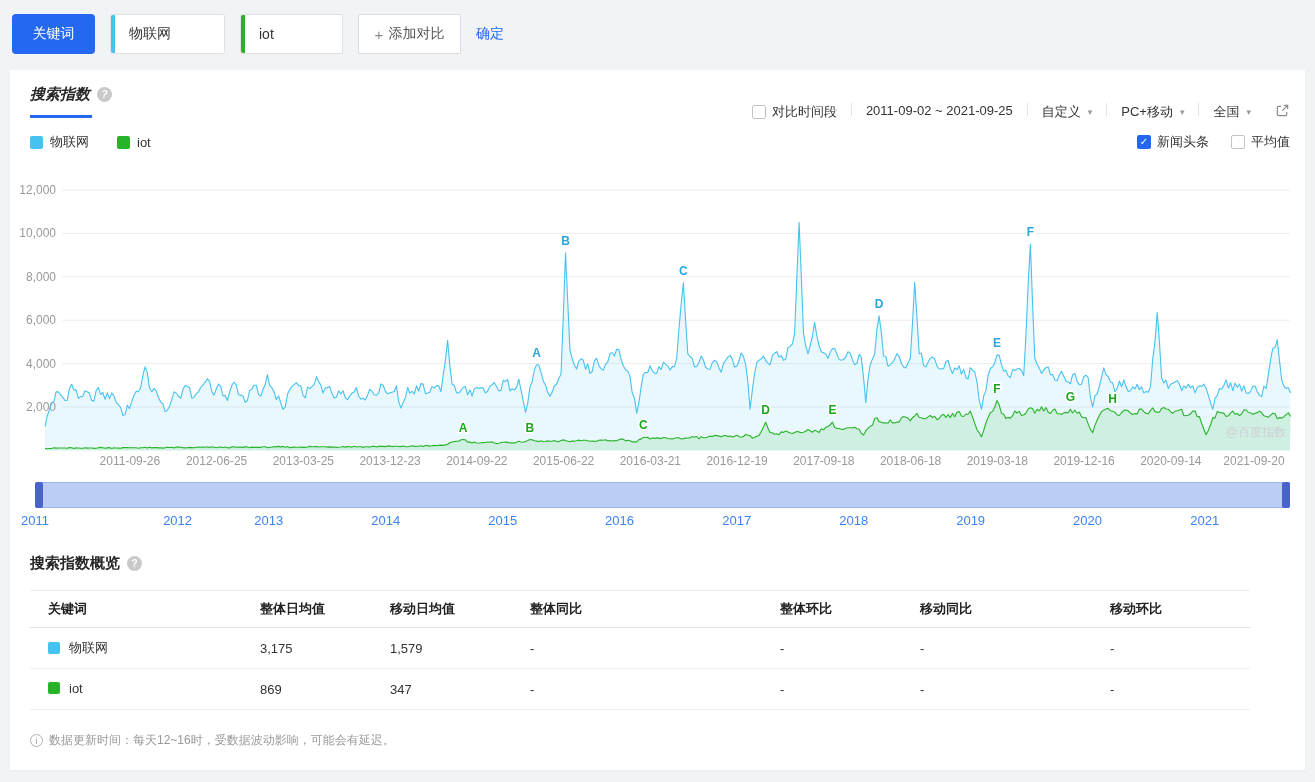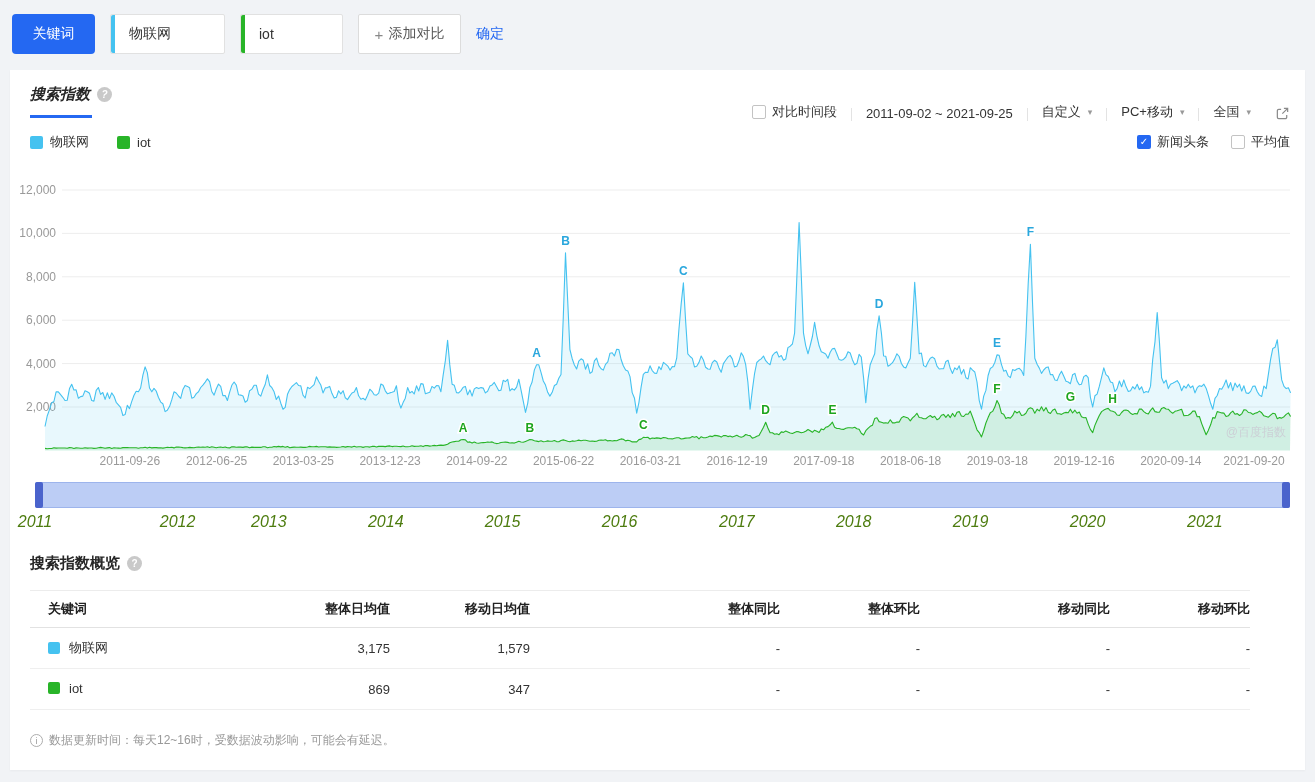--- a/index.html
+++ b/index.html
@@ -25,21 +25,21 @@
           box-shadow:0 1px 2px rgba(0,0,0,0.04); }
 
   .panel-head { position:absolute; left:20px; right:15px; top:0; height:48px;
                 display:flex; align-items:center; justify-content:space-between; }
   .head-left { position:relative; display:flex; align-items:center; height:100%;font-style:italic; }
   .panel-title { font-size:15px; font-weight:bold; color:#262626; cursor:pointer; }
   .tab-underline { position:absolute; left:0; bottom:0; width:62px; height:3px; }
   .help { width:15px; height:15px; border-radius:50%; background:#c9c9c9; color:#fff; font-size:10px;
           font-weight:bold; display:inline-flex; align-items:center; justify-content:center;
           margin-left:7px; cursor:pointer; }
-  .head-controls { display:flex; align-items:flex-end; font-size:13px; color:#333;margin-top:36px; }
+  .head-controls { display:flex; align-items:flex-start; font-size:13px; color:#333;margin-top:36px; }
   .ctl-check { display:flex; align-items:center; gap:6px; cursor:pointer; padding-right:14px; }
   .checkbox { width:14px; height:14px; border:1px solid #c3c3c3; border-radius:2px; background:#fff;
               display:inline-flex; align-items:center; justify-content:center; }
   .checkbox .check { display:none; color:#fff; font-size:10px; line-height:12px; }
   .checkbox.on { border-color:transparent; }
   .checkbox.on .check { display:block; }
   .divider { width:1px; height:13px; background:#e3e3e3; }
   .date-range { padding:0 14px; cursor:pointer; }
   .dropdown { display:inline-flex; align-items:center; gap:7px; padding:0 14px; cursor:pointer; }
   .caret { color:#999; font-size:9px; }
@@ -53,31 +53,31 @@
   .legend-right { display:flex; align-items:center; gap:22px; font-size:13px; }
 
   .chart-wrap { position:absolute; left:10px; top:92px; width:1280px; height:315px; }
 
   .slider { position:absolute; left:25px; top:412px; width:1255px; height:26px;
             background:#bccdf5; border:1px solid #9db4ec; border-radius:2px; cursor:pointer; }
   .handle { position:absolute; top:-1px; width:8px; height:26px; background:#4a63cc; border-radius:2px; cursor:ew-resize; }
   .handle.left { left:-1px; }
   .handle.right { right:-1px; }
   .slider-years { position:absolute; left:25px; top:443px; width:1255px; height:16px; }
-  .slider-years span { position:absolute; transform:translateX(-50%); font-size:16px; color:#4d7c0f; white-space:nowrap;font-style:italic; }
+  .slider-years span { position:absolute; transform:translateX(-50%); font-size:13px; color:#3b82f6; white-space:nowrap; }
 
   .overview-head { position:absolute; left:20px; top:484px; display:flex; align-items:center; }
   .overview-title { font-size:15px; font-weight:bold; color:#262626; }
 
   .table-wrap { position:absolute; left:20px; top:520px; width:1240px; }
   table { width:1220px; border-collapse:collapse; table-layout:fixed; }
   th { height:37px; font-size:13px; font-weight:bold; color:#222; text-align:left;
        border-top:1px solid #ececec; border-bottom:1px solid #e2e2e2; }
   td { height:41px; font-size:13px; color:#333; border-bottom:1px solid #efefef; }
-  .num { text-align:right; }
+  .num { }
   th:first-child, td:first-child { padding-left:18px; }
   .kwrap { display:inline-flex; align-items:center; gap:9px; }
   .tsw { width:12px; height:12px; border-radius:2px; display:inline-block; }
 
   .note { position:absolute; left:20px; top:662px; display:flex; align-items:center; gap:6px;
           font-size:12px; color:#999; }
   .info-i { width:13px; height:13px; border:1px solid #adadad; border-radius:50%; color:#9a9a9a;
             font-size:9px; display:inline-flex; align-items:center; justify-content:center; }
 </style>
 </head>

